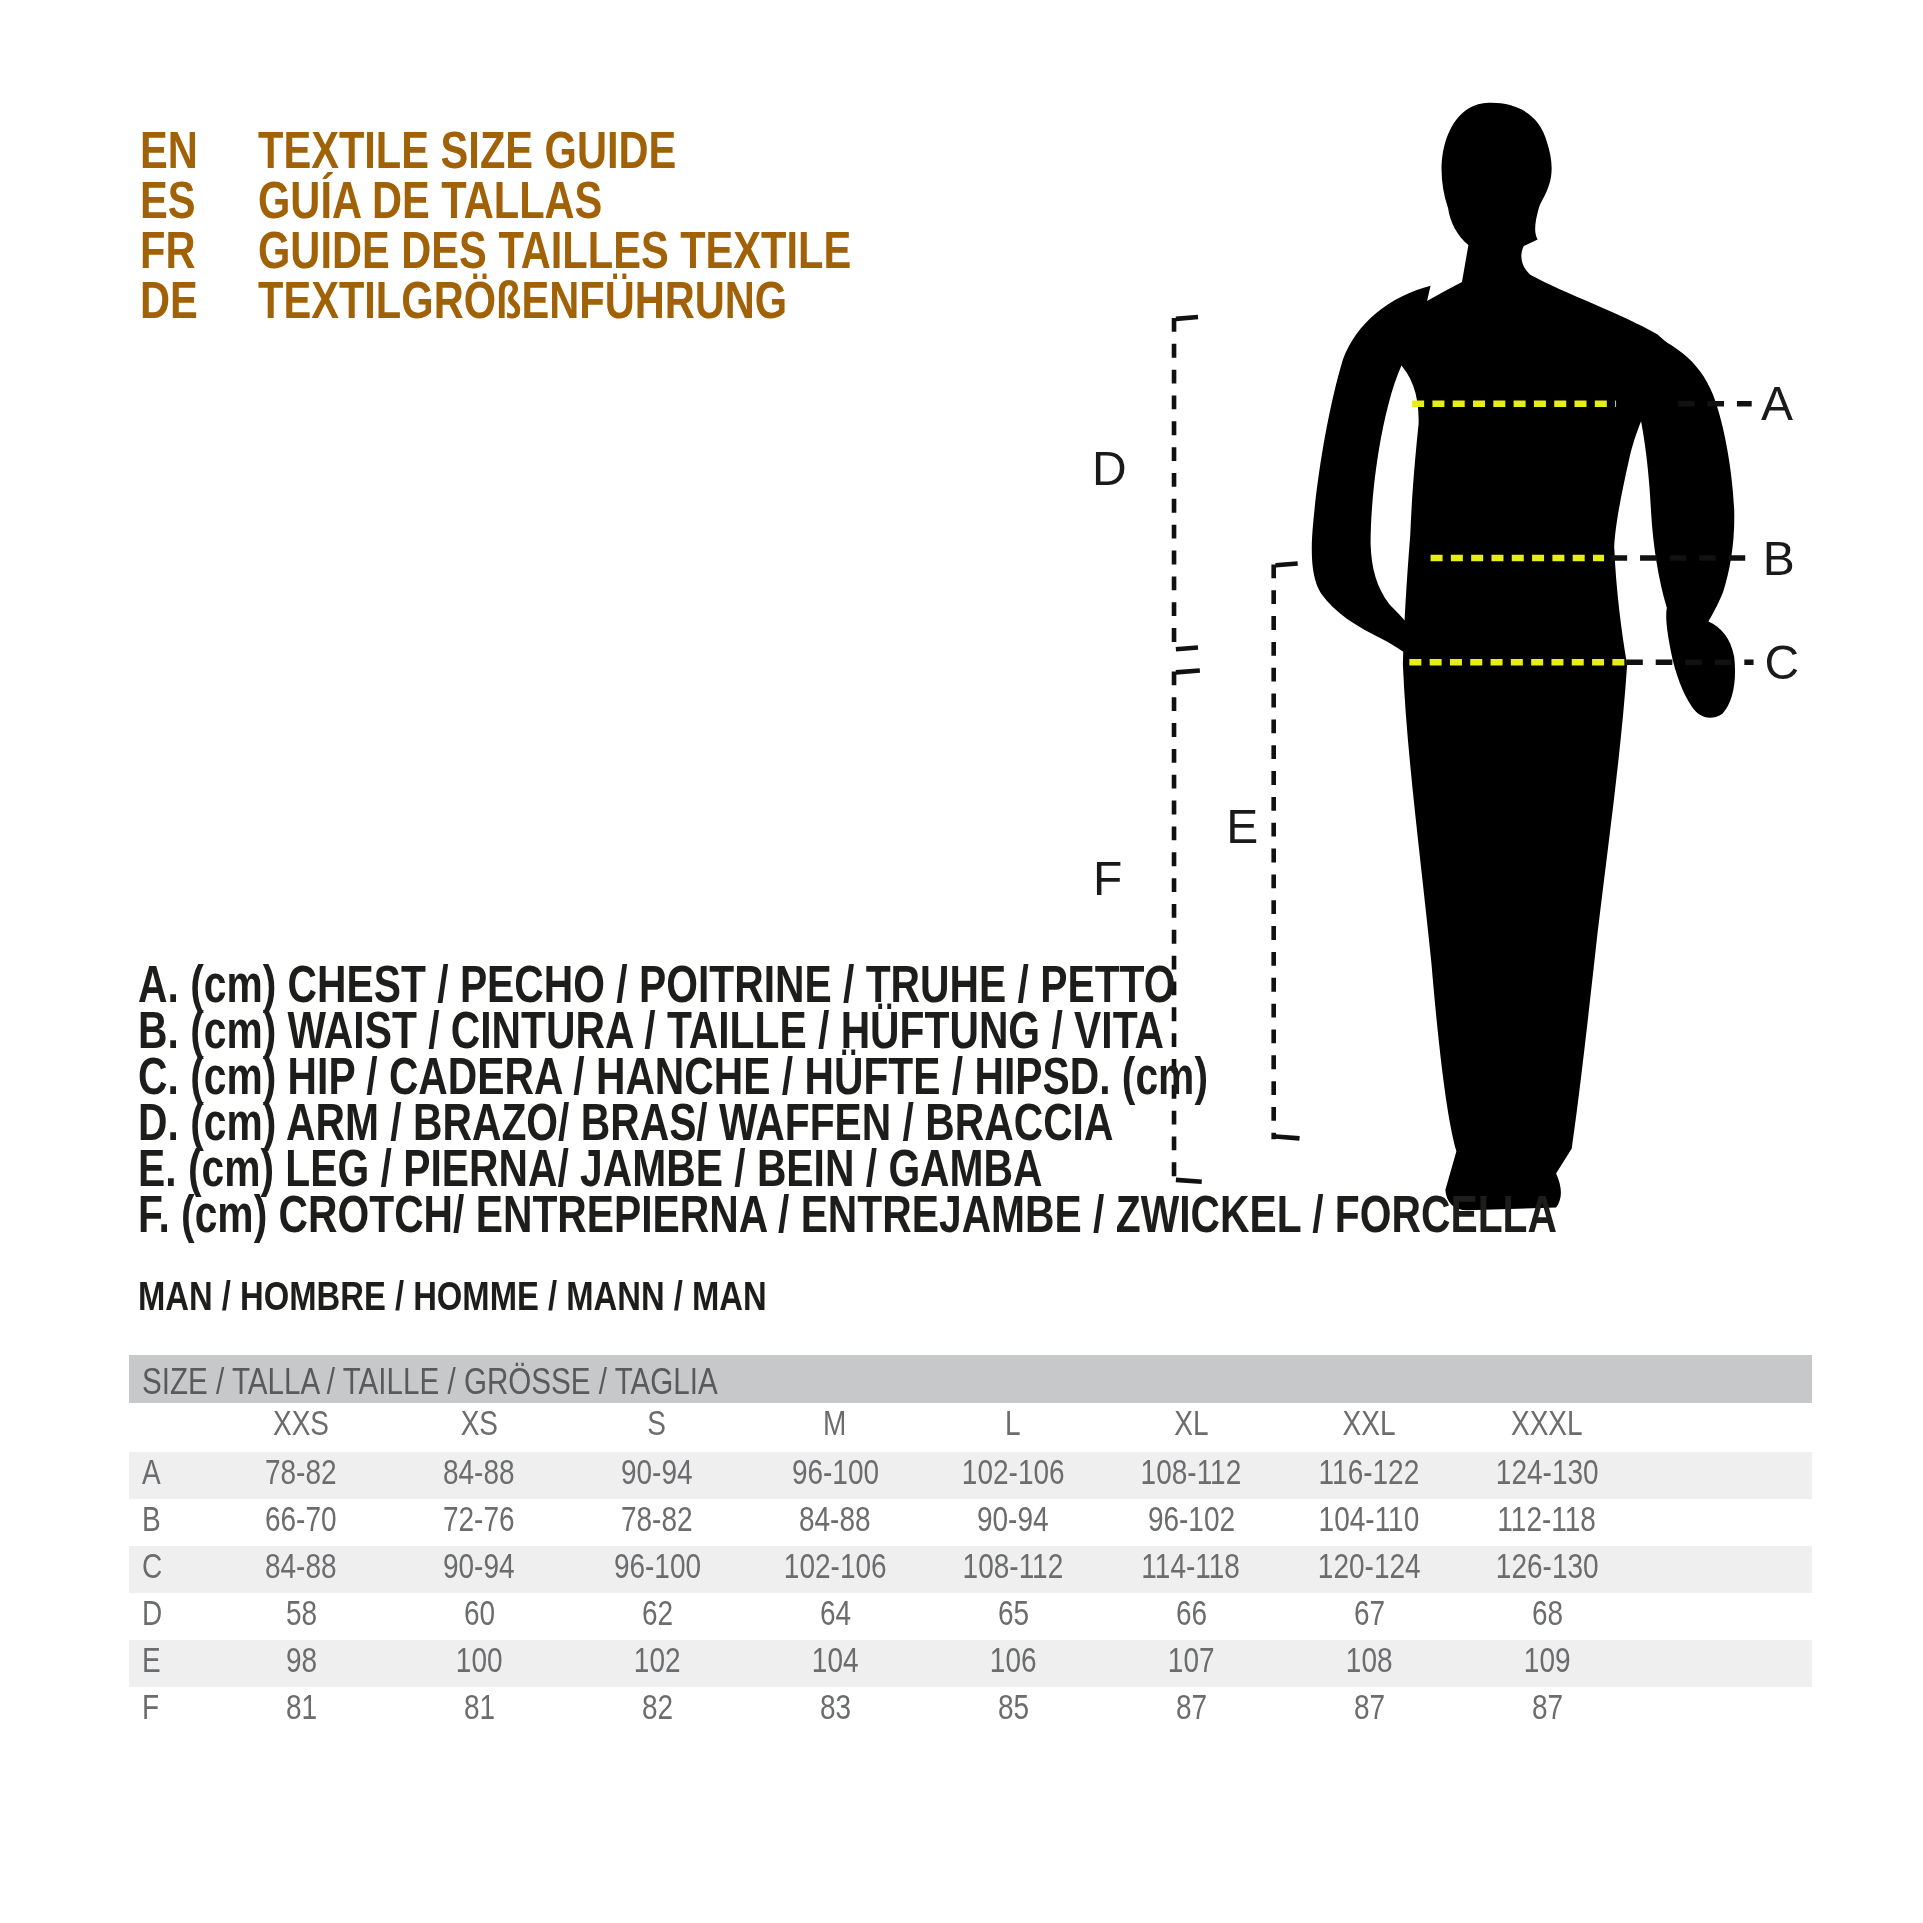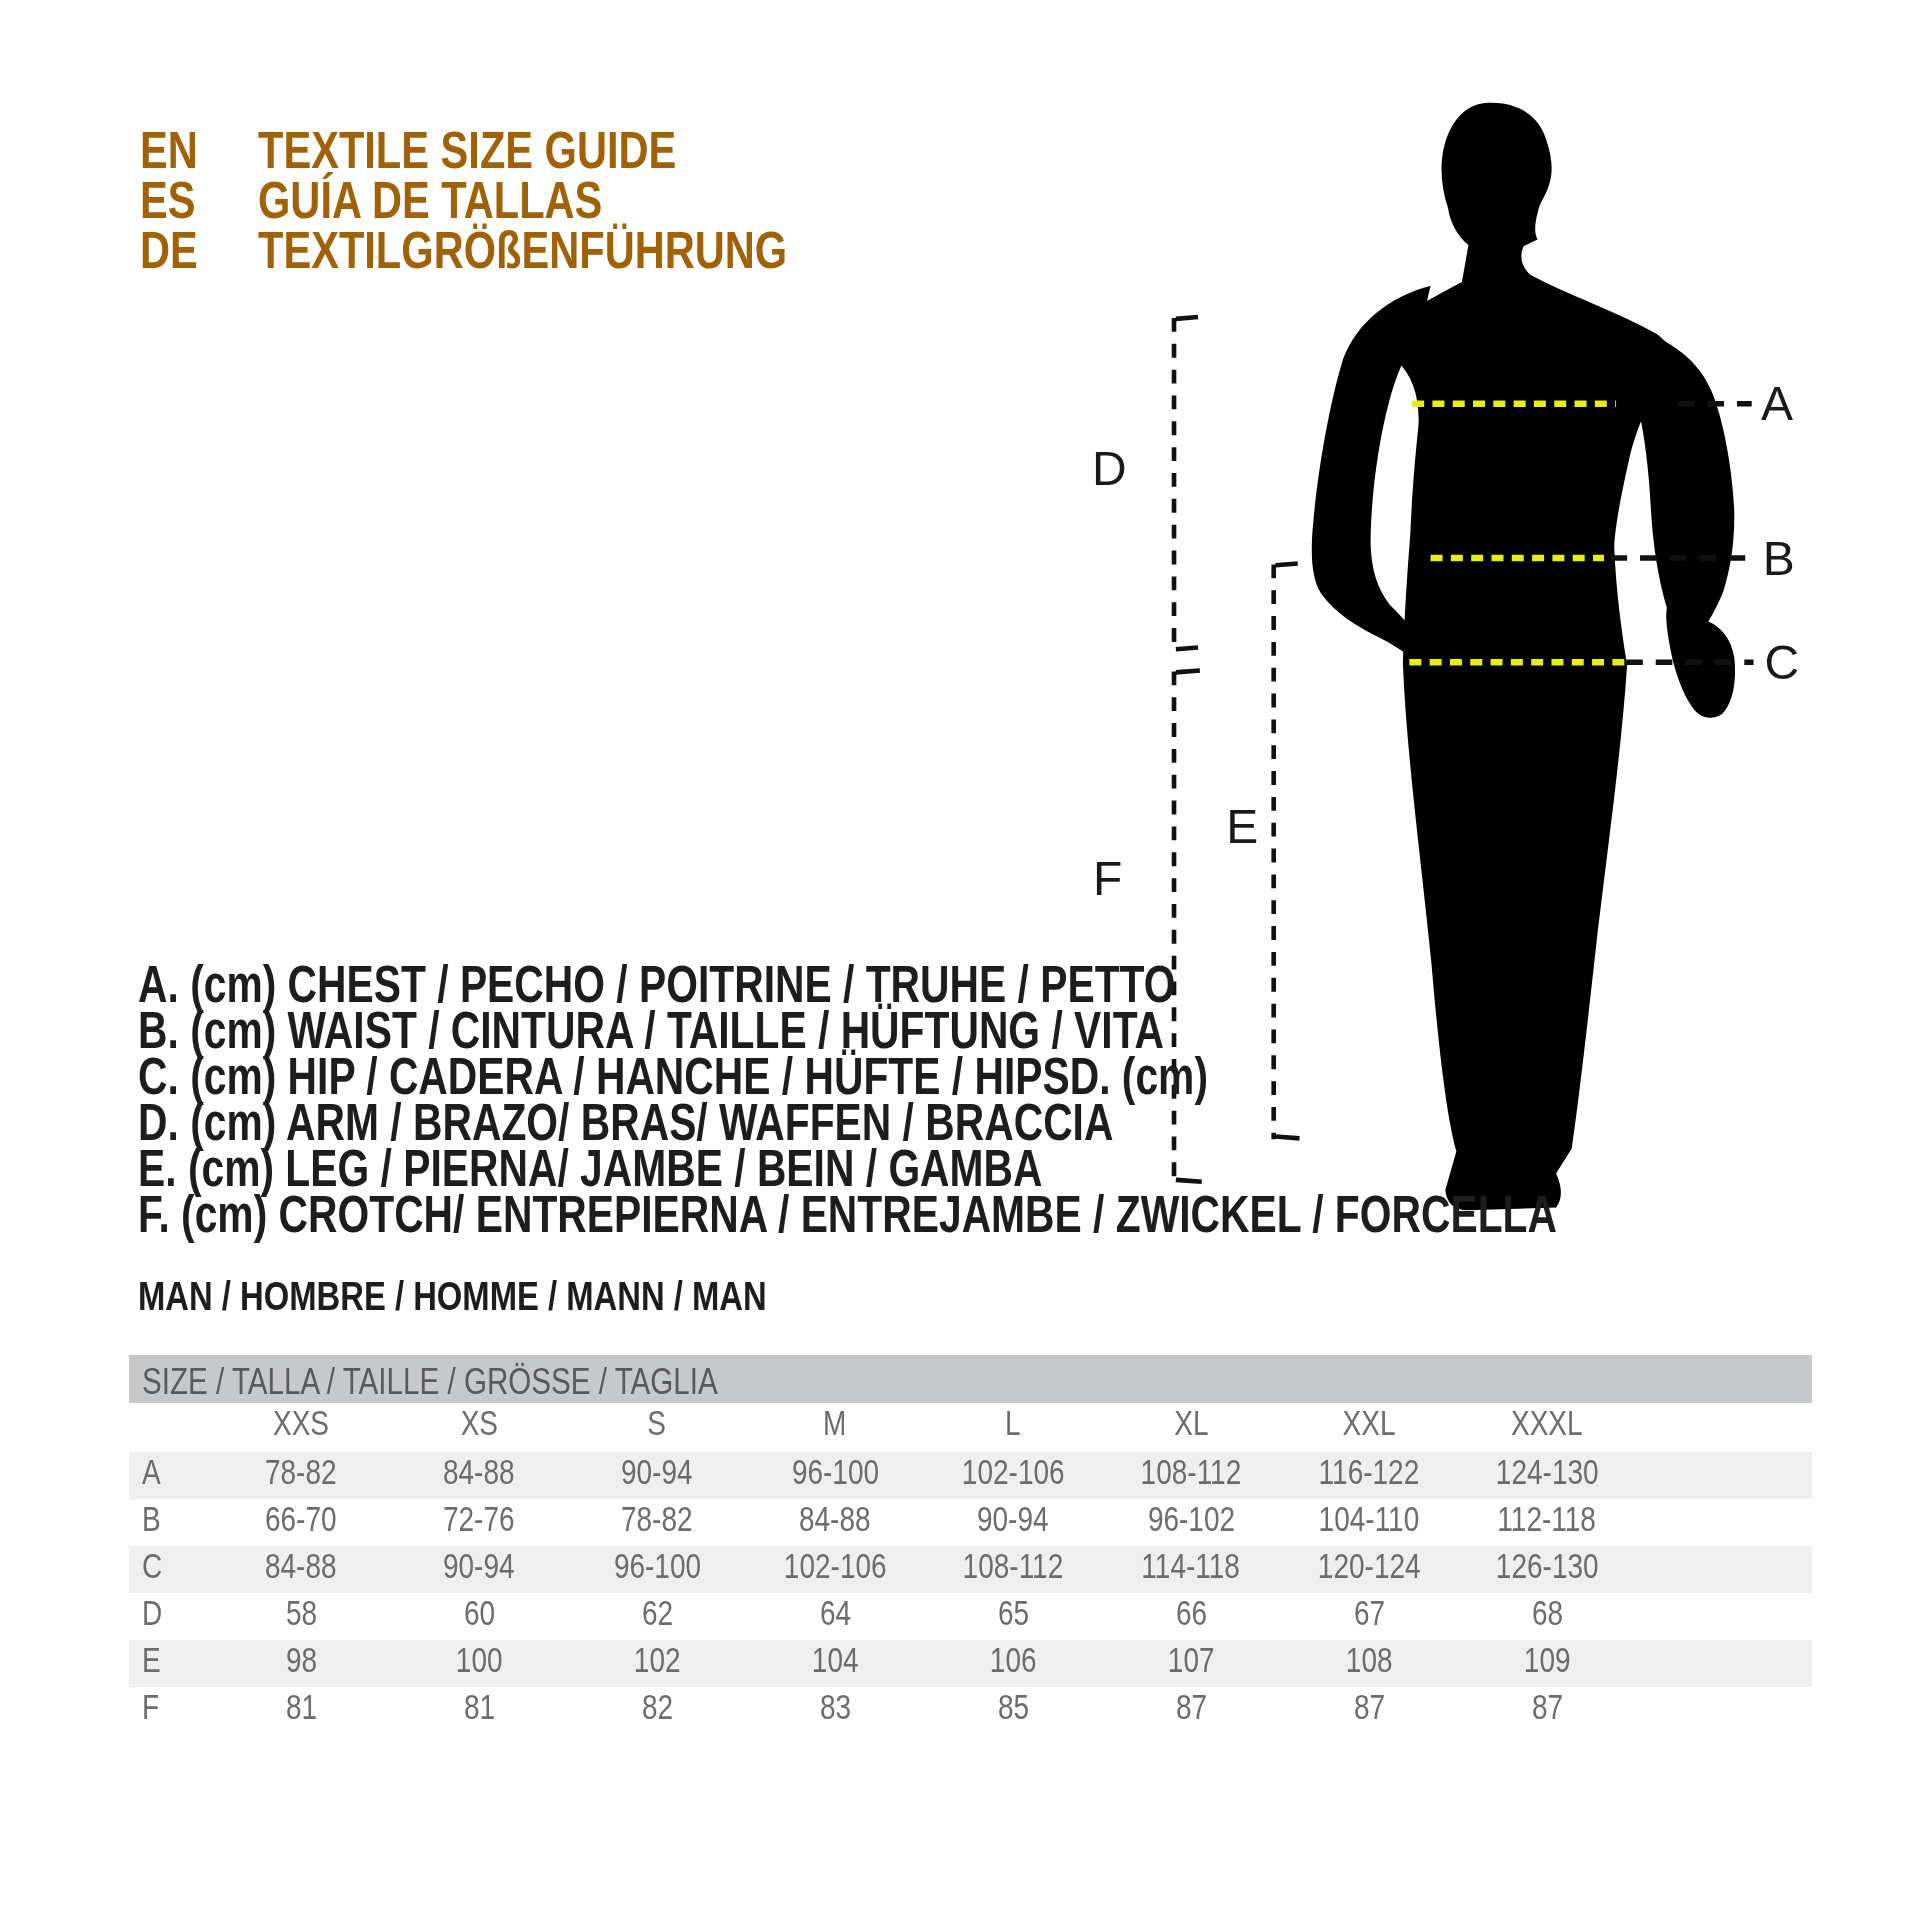--- a/index.html
+++ b/index.html
@@ -38,20 +38,24 @@
 <div class="page">
 
   <div class="lang-block">
     <div class="lang-row">
       <span class="lang-code"><span class="cx">EN</span></span>
       <span><span class="cx">TEXTILE SIZE GUIDE</span></span>
     </div>
     <div class="lang-row">
       <span class="lang-code"><span class="cx">ES</span></span>
       <span><span class="cx">GUÍA DE TALLAS</span></span>
+    </div>
+    <div class="lang-row">
+      <span class="lang-code"><span class="cx">FR</span></span>
+      <span><span class="cx">GUIDE DES TAILLES TEXTILE</span></span>
     </div>
     <div class="lang-row">
       <span class="lang-code"><span class="cx">DE</span></span>
       <span><span class="cx">TEXTILGRÖßENFÜHRUNG</span></span>
     </div>
   </div>
 
   <svg class="figure" viewBox="0 0 950 1360">
 
     <path fill="#000000" d="

